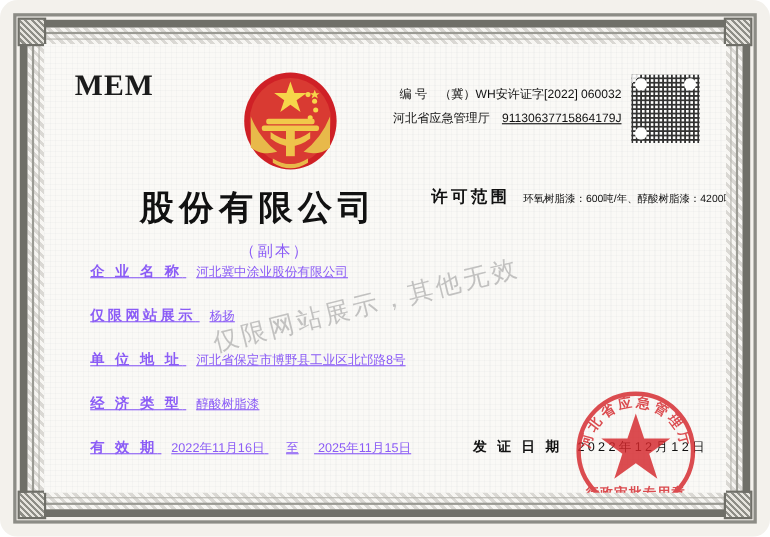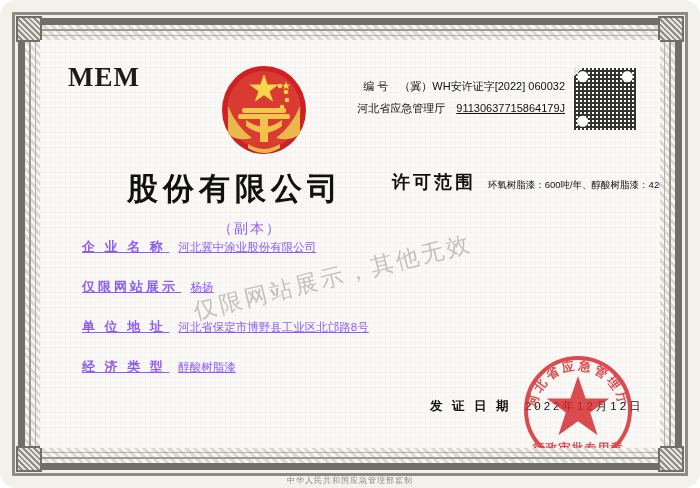--- a/index.html
+++ b/index.html
@@ -164,21 +164,21 @@
     position: absolute;
     left: 352px;
     top: 130px;
     font-size: 13px;
     color: #111;
     white-space: nowrap;
   }
   .scope .scope-label {
     font-weight: bold;
     letter-spacing: 3px;
-    font-size: 18px;
+    font-size: 15px;
     margin-top: 36px;
   }
   .scope .scope-value {
     font-size: 9.5px;
     margin-left: 8px;
   }
 
   .field {
     position: absolute;
     left: 42px;
@@ -332,20 +332,26 @@
     <div class="field f-address">
       <span class="label">单 位 地 址</span>
       <span class="value">河北省保定市博野县工业区北邙路8号</span>
     </div>
 
     <div class="field f-type">
       <span class="label">经 济 类 型</span>
       <span class="value">醇酸树脂漆</span>
     </div>
 
+    <div class="field f-valid">
+      <span class="label">有  效  期</span>
+      <span class="value">2022年11月16日</span>
+      <span class="sep">至</span>
+      <span class="value" style="margin-left:0;">2025年11月15日</span>
+    </div>
 
 
     <div class="issue-date">
       <span class="label">发 证 日 期</span>
       <span class="value">2022年12月12日</span>
     </div>
 
     <div class="seal">
       <svg width="120" height="120" viewBox="0 0 120 120">
         <g opacity="0.82">
@@ -357,14 +363,13 @@
           </text>
           <text x="60" y="102" font-family="'DejaVu Sans', sans-serif" font-size="12" font-weight="bold" fill="#d5262b" text-anchor="middle" letter-spacing="1">行政审批专用章</text>
         </g>
       </svg>
     </div>
 
     <div class="watermark">仅限网站展示，其他无效</div>
 
   </div>
 
-  <div class="footer-note">中华人民共和国应急管理部监制</div>
 </div>
 
 </body></html>

